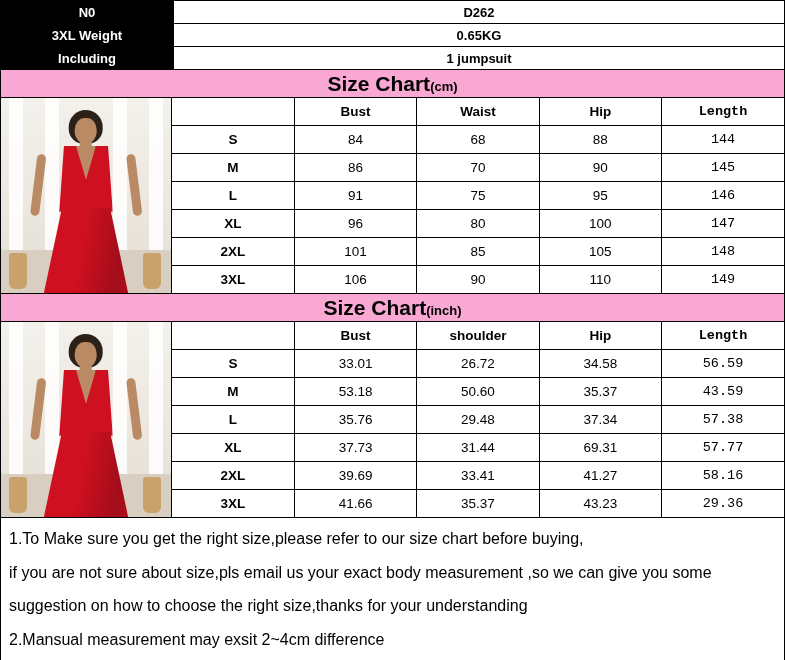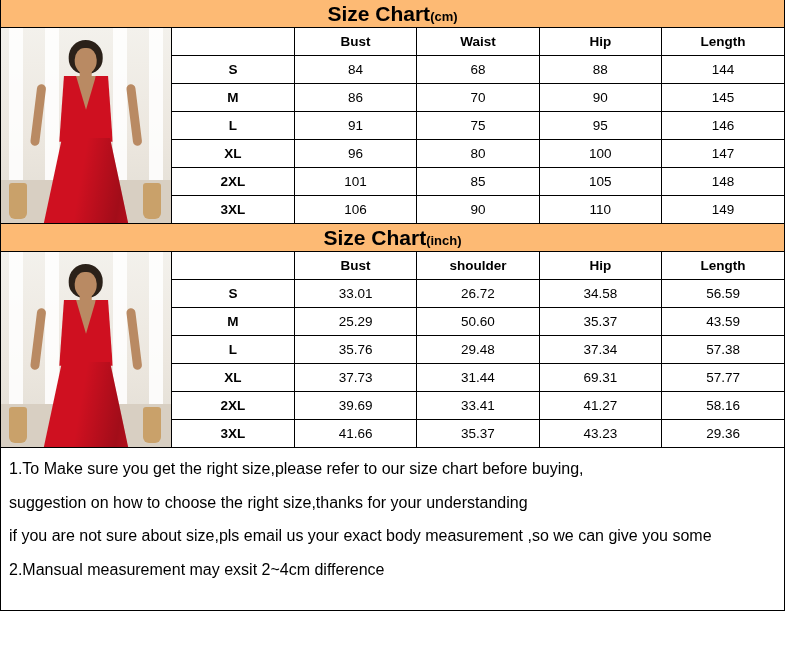--- a/index.html
+++ b/index.html
@@ -51,21 +51,21 @@
     width: 785px;
     box-sizing: border-box;
     border-left: 1px solid #000;
     border-right: 1px solid #000;
     border-bottom: 1px solid #000;
     text-align: center;
     font-size: 21px;
     font-weight: bold;
     line-height: 28px;
     height: 28px;
-    background: #fdba74;
+    background: #f9a8d4;
   }
   .chart-title .unit {
     font-size: 13px;
     font-weight: bold;
   }
 
   
   .chart-row {
     display: flex;
     width: 785px;
@@ -93,21 +93,21 @@
   table.size-table td {
     border: 1px solid #000;
     text-align: center;
     vertical-align: middle;
     font-size: 13.5px;
     height: 27px;
     padding: 0;
   }
   table.size-table tr:first-child td { border-top: 0; }
   table.size-table td:first-child { border-left: 0; }
-  table.size-table td:last-child { border-right: 0; }
+  table.size-table td:last-child { border-right: 0; font-family: Liberation Mono, monospace; }
   table.size-table tr:last-child td { border-bottom: 0; }
   table.size-table td.hdr {
     font-weight: bold;
     font-size: 13.5px;
   }
   table.size-table td.sz {
     font-weight: bold;
   }
   table.size-table td.blank { border-left: 0; }
 
@@ -242,20 +242,36 @@
     height: 36px;
     background: #c9a16a;
     border-radius: 3px 3px 6px 6px;
   }
 </style>
 </head>
 <body>
 
 <div class="sheet">
 
+  <table class="header-table">
+    <tbody>
+        <tr>
+      <td class="label">N0</td>
+      <td class="value">D262</td>
+    </tr>
+    <tr>
+      <td class="label">3XL Weight</td>
+      <td class="value">0.65KG</td>
+    </tr>
+    <tr>
+      <td class="label">Including</td>
+      <td class="value">1 jumpsuit</td>
+    </tr>
+  </tbody>
+    </table>
 
   <div class="chart-title">
     <span>Size Chart</span><span class="unit">(cm)</span>
   </div>
 
   <div class="chart-row">
     <div class="photo-cell">
       <div class="photo">
         <div class="wall-panel" style="left:8px;"></div>
         <div class="wall-panel" style="left:44px;"></div>
@@ -373,21 +389,21 @@
         </tr>
         <tr>
           <td class="sz">S</td>
           <td>33.01</td>
           <td>26.72</td>
           <td>34.58</td>
           <td>56.59</td>
         </tr>
         <tr>
           <td class="sz">M</td>
-          <td>25.29</td>
+          <td>53.18</td>
           <td>50.60</td>
           <td>35.37</td>
           <td>43.59</td>
         </tr>
         <tr>
           <td class="sz">L</td>
           <td>35.76</td>
           <td>29.48</td>
           <td>37.34</td>
           <td>57.38</td>
@@ -413,18 +429,18 @@
           <td>43.23</td>
           <td>29.36</td>
         </tr>
       </tbody>
         </table>
     </div>
   </div>
 
   <div class="notes">
     <p>1.To Make sure you get the right size,please refer to our size chart before buying,</p>
+    <p>if you are not sure about size,pls email us your exact body measurement ,so we can give you some</p>
     <p>suggestion on how to choose the right size,thanks for your understanding</p>
-    <p>if you are not sure about size,pls email us your exact body measurement ,so we can give you some</p>
     <p>2.Mansual measurement may exsit 2~4cm difference</p>
   </div>
 
 </div>
 
 </body></html>

